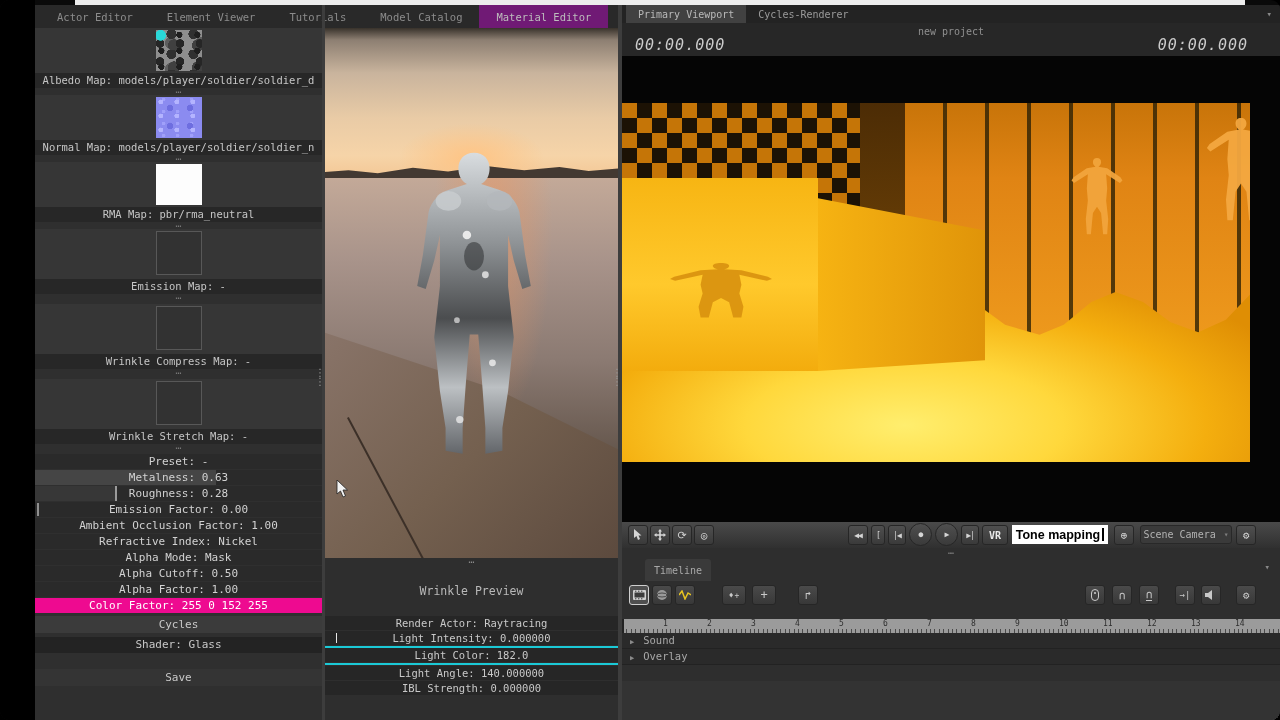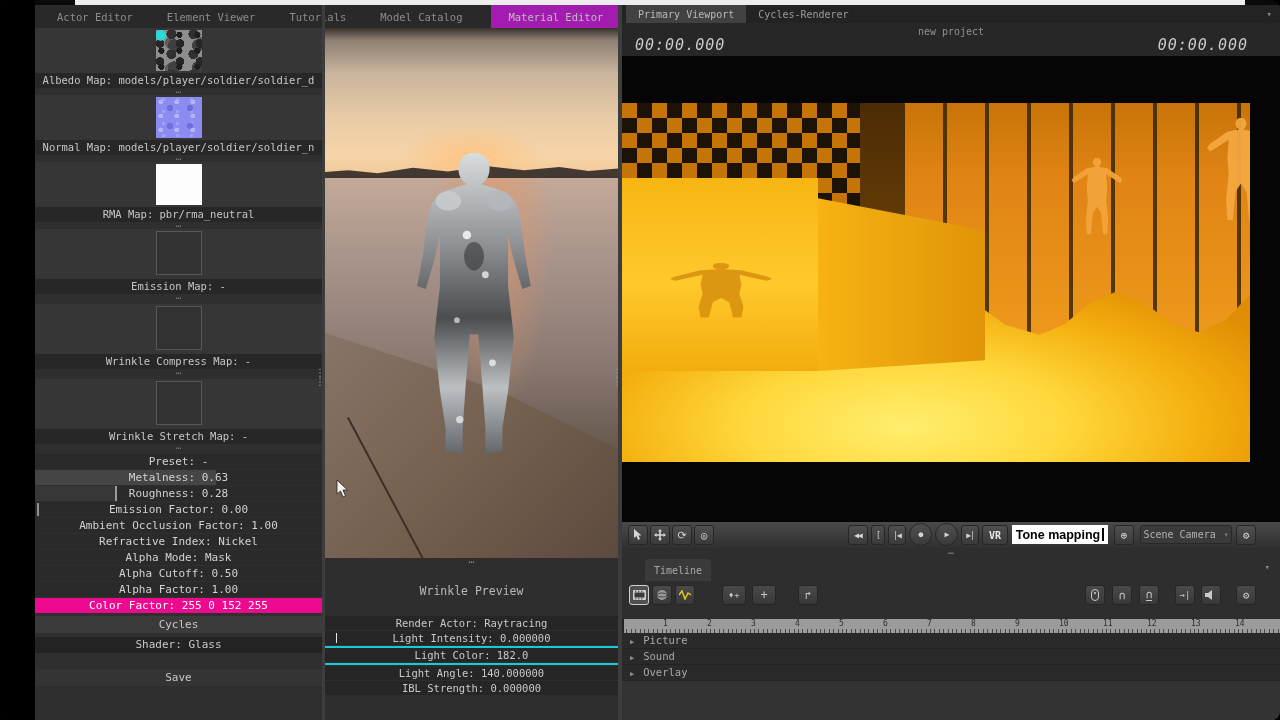--- a/index.html
+++ b/index.html
@@ -7,21 +7,21 @@
        font-family:"DejaVu Sans Mono",monospace;border-radius:9px;-webkit-font-smoothing:antialiased;}
   .abs{position:absolute;}
   
   #top-line{left:75px;top:0;width:1170px;height:5px;background:#ededed;}
   #bottom-line{left:95px;top:715px;width:1185px;height:5px;background:#f2f2f2;}
   #left-strip{left:0;top:0;width:35px;height:720px;background:#000;}
   .vdiv{top:5px;height:715px;background:#3d3d3d;}
   
   #tabbar-left{left:35px;top:5px;width:585px;height:23px;background:#292929;display:flex;align-items:stretch;padding-left:5px;box-sizing:border-box;}
   .tab{display:flex;align-items:center;padding:0 17px;font-size:10.5px;color:#8c8c8c;white-space:nowrap;cursor:default;}
-  .tab.active{background:#a21caf;color:#bdbdbd;margin-left:12px;}
+  .tab.active{background:#701a75;color:#bdbdbd;}
   #tab-arrow{right:10px;top:10px;font-size:9px;color:#9a9a9a;}
   
   #left-panel{left:35px;top:28px;width:287px;height:692px;background:#2f2f2f;}
   .map-thumb-area{position:relative;width:100%;background:#363636;}
   .thumb{position:absolute;left:50%;transform:translateX(-50%);top:2px;width:46px;}
   .th-camo{background:#8e8e8e;background-image:
      radial-gradient(circle at 10% 12%, #2ad8d8 0 9%, transparent 10%),
      radial-gradient(circle at 30% 30%, #1e1e1e 0 18%, transparent 19%),
      radial-gradient(circle at 70% 20%, #303030 0 22%, transparent 23%),
      radial-gradient(circle at 20% 75%, #262626 0 20%, transparent 21%),
@@ -457,20 +457,19 @@
           <span class="ruler-num" style="left: 349px;">8</span>
           <span class="ruler-num" style="left: 393px;">9</span>
           <span class="ruler-num" style="left: 437px;">10</span>
           <span class="ruler-num" style="left: 481px;">11</span>
           <span class="ruler-num" style="left: 525px;">12</span>
           <span class="ruler-num" style="left: 569px;">13</span>
           <span class="ruler-num" style="left: 613px;">14</span>
         </div>
       <div id="playhead"></div>
       <div id="tracks">
-          <div class="track"><span class="arr">▶</span><span>Picture</span></div>
           <div class="track"><span class="arr">▶</span><span>Sound</span></div>
           <div class="track"><span class="arr">▶</span><span>Overlay</span></div>
         </div>
       <div id="tracks-void"></div>
     </div>
   </div>
 </div>
 
 </body></html>

